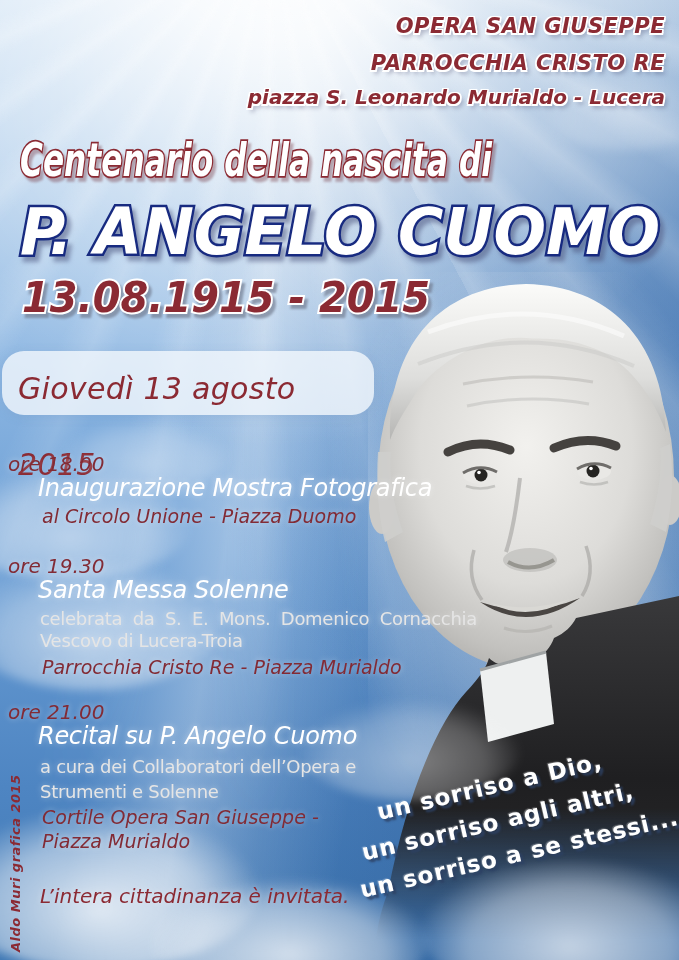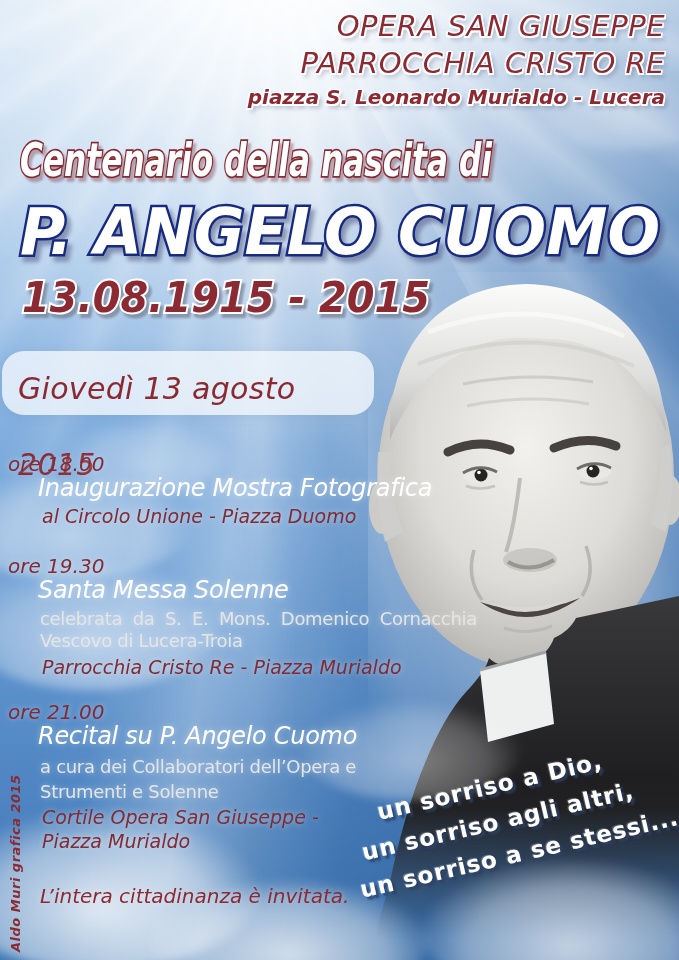--- a/index.html
+++ b/index.html
@@ -27,21 +27,21 @@
   .cloud{
     position:absolute;border-radius:50%;
     background:radial-gradient(ellipse at 50% 62%, rgba(255,255,255,.95) 0%, rgba(255,255,255,.55) 48%, rgba(255,255,255,0) 74%);
     filter:blur(5px);
   }
   
   .portrait{position:absolute;left:368px;top:272px;width:311px;height:688px;}
   
   .org-header{position:absolute;top:8px;right:14px;text-align:right;color:#8b2a33;font-style:italic;}
   .org-header .l1,.org-header .l2{
-    font-size:29px;font-weight:400;line-height:37px;letter-spacing:.5px;
+    font-size:21px;font-weight:700;line-height:37px;letter-spacing:.5px;
   }
   .org-header .l3{font-size:20px;font-weight:700;line-height:26px;margin-top:2px;margin-left:38px;}
   .outline-white{
     text-shadow:
       -1.5px -1.5px 0 #fff, 1.5px -1.5px 0 #fff, -1.5px 1.5px 0 #fff, 1.5px 1.5px 0 #fff,
       -1.5px 0 0 #fff, 1.5px 0 0 #fff, 0 -1.5px 0 #fff, 0 1.5px 0 #fff,
       3px 4px 4px rgba(50,50,90,.35);
   }
   
   .hl{position:absolute;overflow:visible;}

